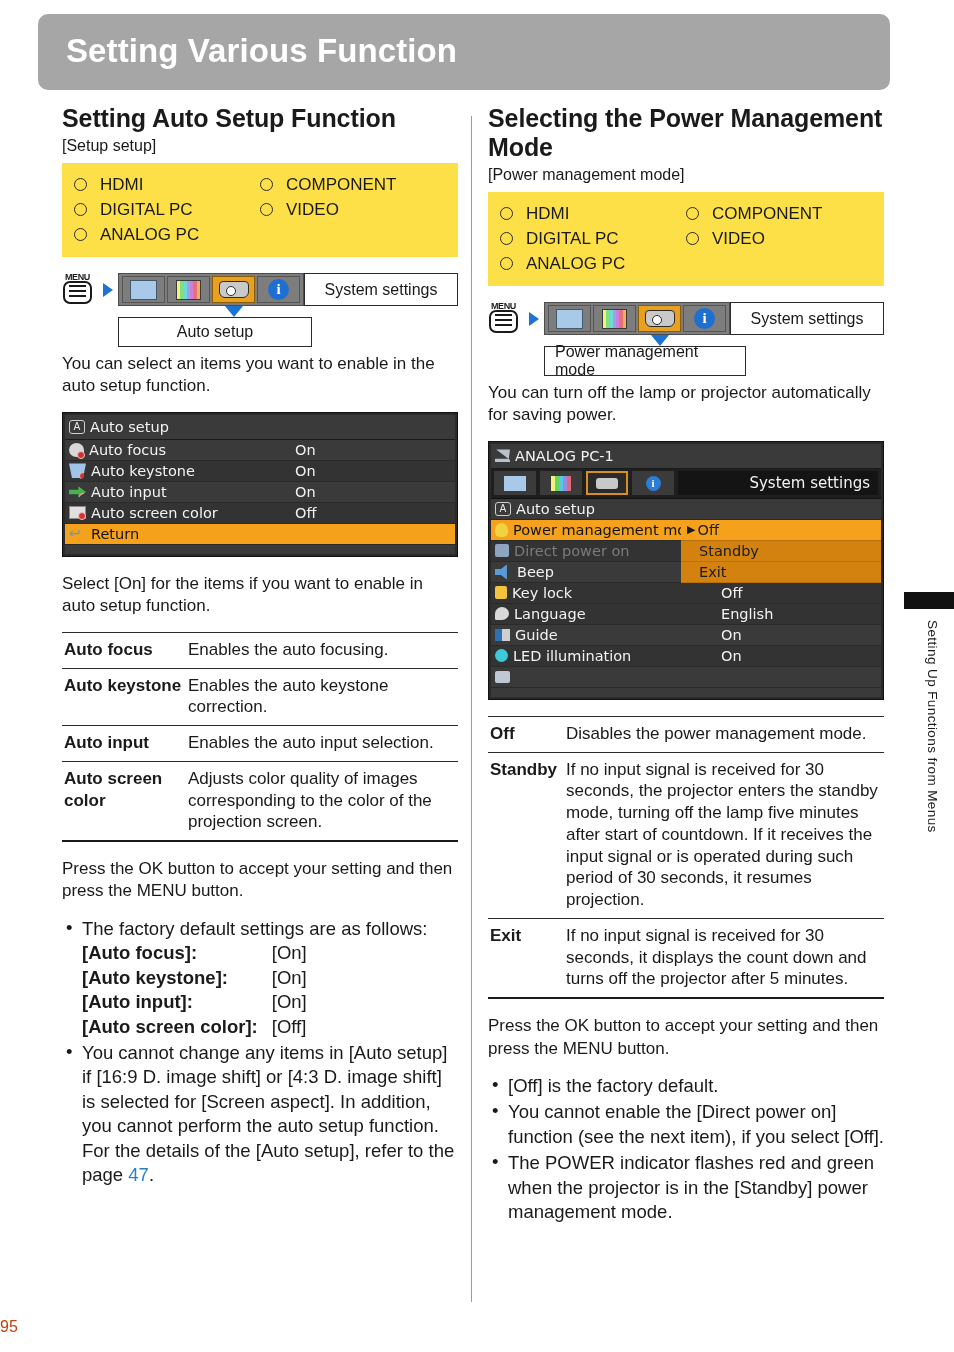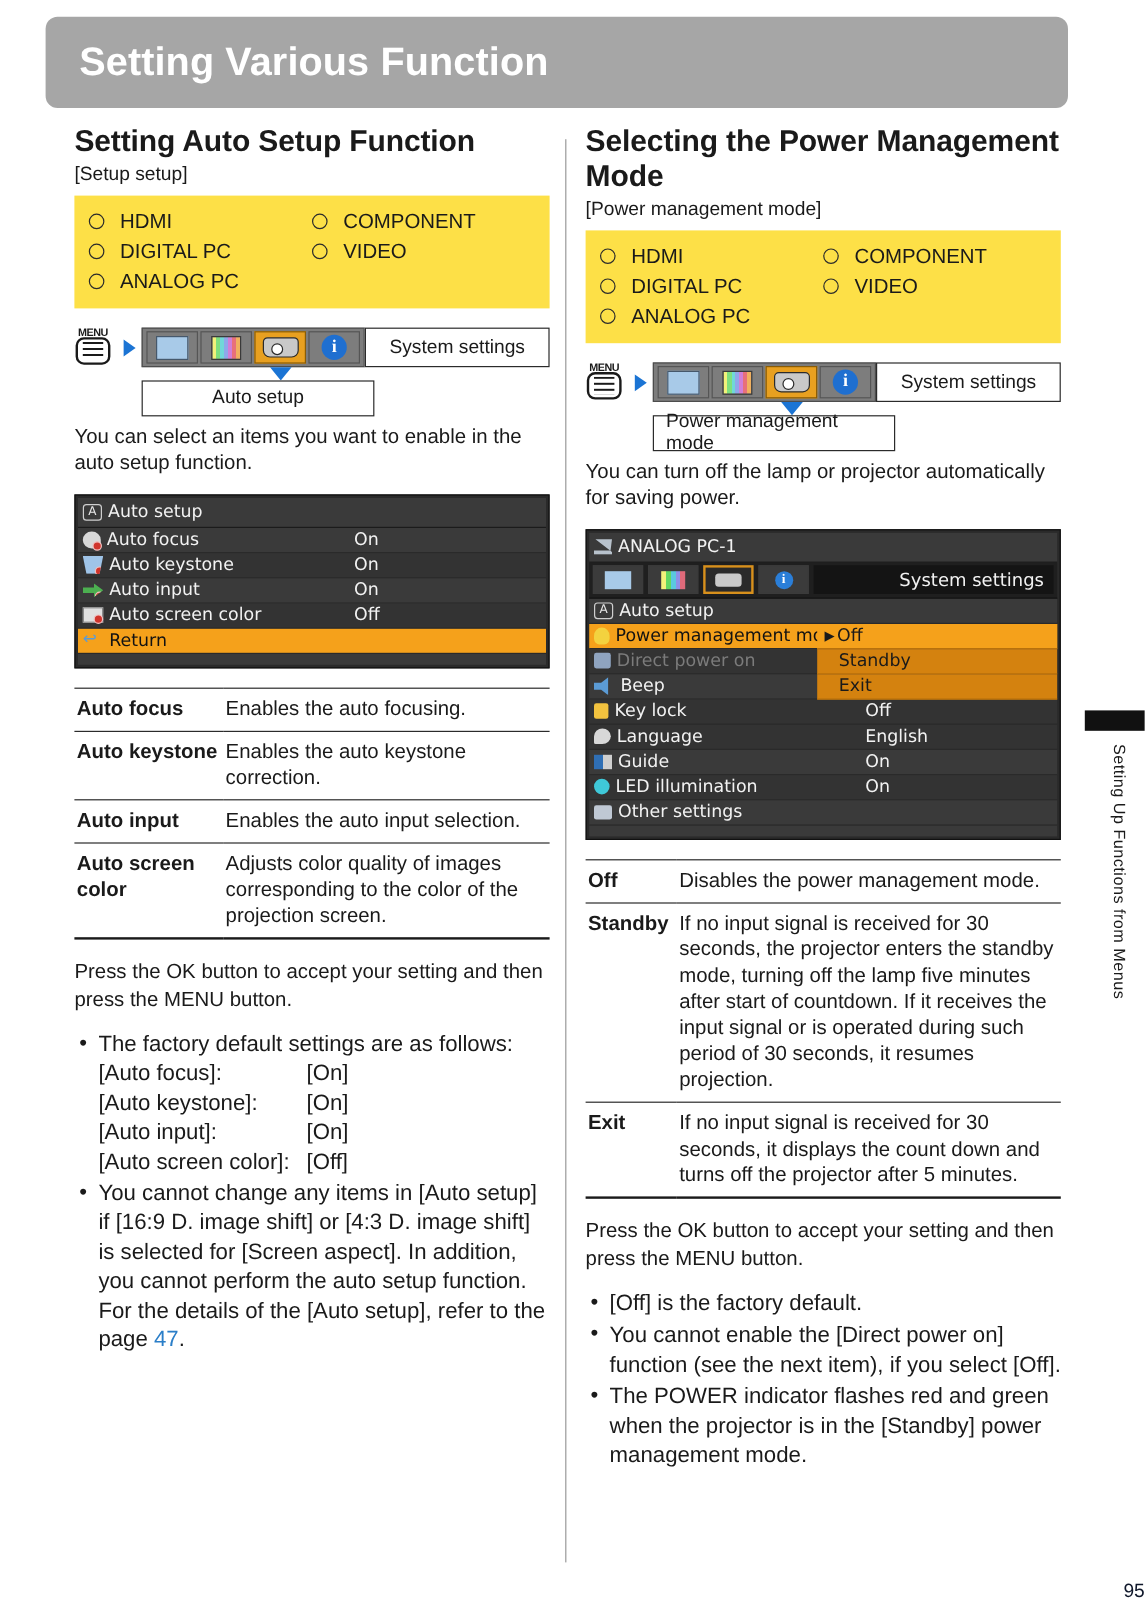--- a/index.html
+++ b/index.html
@@ -333,21 +333,21 @@
     font-size: 18.5px; line-height: 1.32;
     padding-left: 20px; position: relative;
     margin-bottom: 2px;
   }
   ul.notes li::before {
     content: "•"; position: absolute; left: 4px; top: -1px;
   }
   .deflist { display: table; }
   .deflist .dl-row { display: table-row; }
   .deflist .dl-k, .deflist .dl-v { display: table-cell; font-size: 18.5px; line-height: 1.32; }
-  .deflist .dl-k { padding-right: 14px; white-space: nowrap; }
+  .deflist .dl-k { padding-right: 14px; white-space: nowrap; font-weight: bold; }
 
   
   .sidetab-mark {
     position: absolute;
     right: 0; top: 592px;
     width: 50px; height: 17px;
     background: #111111;
   }
   .sidetab-text {
     position: absolute;
@@ -356,23 +356,23 @@
     writing-mode: vertical-rl;
     letter-spacing: 0.4px;
     color: #1a1a1a;
     white-space: nowrap;
   }
 
   
   .pagenum {
     position: absolute;
     left: 0; right: 0; bottom: 16px;
-    text-align: right;
+    text-align: left;
     font-size: 16px;
-    color: #0f172a;
+    color: #c2410c;
   }
 </style>
 </head>
 <body>
 
 <div class="banner">
   <div class="banner-title">Setting Various Function</div>
 </div>
 
 <div class="col-divider"></div>
@@ -474,20 +474,21 @@
         <span class="osd-label">Auto screen color</span>
         <span class="osd-value">Off</span>
       </div>
       <div class="osd-row hl">
         <span class="osd-ico ico-ret">↩</span>
         <span class="osd-label">Return</span>
       </div>
       <div class="osd-foot"></div>
     </div>
 
+    <p class="body">Select [On] for the items if you want to enable in auto setup function.</p>
 
     <table class="defs defs-left">
       <tbody>
           <tr>
         <td class="term">Auto focus</td>
         <td>Enables the auto focusing.</td>
       </tr>
       <tr>
         <td class="term">Auto keystone</td>
         <td>Enables the auto keystone correction.</td>
@@ -647,21 +648,20 @@
           <span class="osd-label">Guide</span>
           <span class="osd-value">On</span>
         </div>
         <div class="osd-row alt">
           <span class="osd-ico ico-led"></span>
           <span class="osd-label">LED illumination</span>
           <span class="osd-value">On</span>
         </div>
         <div class="osd-row">
           <span class="osd-ico ico-other"></span>
-          <span class="osd-label">Other settings</span>
         </div>
 
         <div class="osd-dropdown" style="top:21px;">
           <div class="dd-item sel">
             <span style="margin-right:2px;font-size:11px;">▶</span>
             <span>Off</span>
           </div>
           <div class="dd-item">
             <span style="margin-left:12px;">Standby</span>
           </div>

